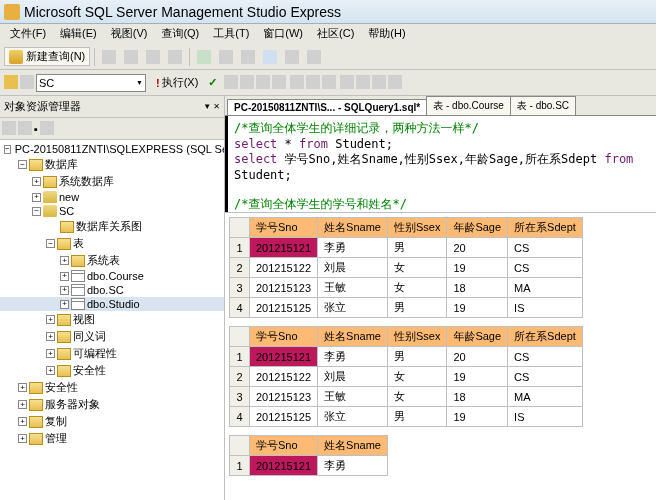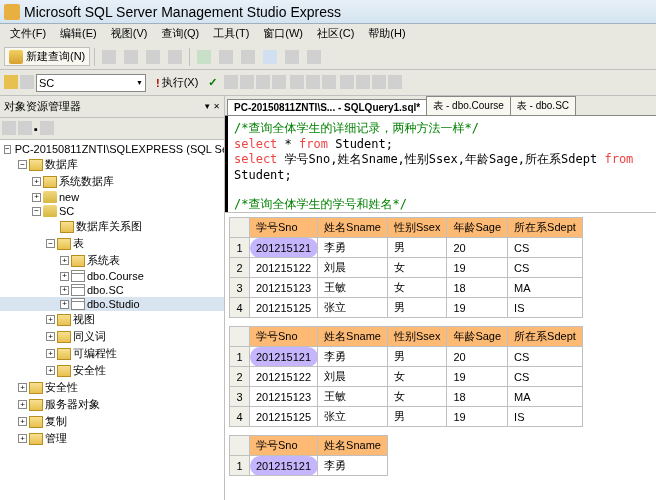--- a/index.html
+++ b/index.html
@@ -29,31 +29,31 @@
 .db { background: linear-gradient(#f0d880, #d8b840); border-radius: 2px 2px 1px 1px; }
 .tbl { background: #fff; border: 1px solid #888; position: relative; }
 .tbl::before { content: ''; position: absolute; top: 2px; left: 0; right: 0; height: 1px; background: #888; }
 .sel { background: #d8e4f0; }
 .content { flex: 1; display: flex; flex-direction: column; overflow: hidden; }
 .tabs { background: #e8e8e0; height: 20px; display: flex; align-items: flex-end; padding: 0 2px; border-bottom: 1px solid #888; overflow: hidden; }
 .tab { background: #f8f8f0; border: 1px solid #888; border-bottom: none; padding: 2px 6px; font-size: 10px; white-space: nowrap; margin-right: -1px; }
 .tab.active { background: #fff; font-weight: bold; }
 .sql { background: #fff; padding: 4px 6px; font-family: Consolas, monospace; font-size: 12px; border-left: 3px solid #000000; height: 96px; overflow: hidden; }
 .sql .c { color: #008000; }
-.sql .k { color: #ef4444; }
+.sql .k { color: #701a75; }
 .sql .n { color: #000; }
 .results-area { flex: 1; background: #fff; overflow: auto; border-top: 1px solid #c0c0c0; }
 .rtabs { display: flex; padding: 4px 4px 0; gap: 4px; background: #f0f0e8; }
 .rtab { padding: 2px 8px; background: #fff; border: 1px solid #c0c0c0; font-size: 11px; display: flex; align-items: center; gap: 3px; }
 .grid-wrap { padding: 4px; }
 table.grid { border-collapse: collapse; font-size: 11px; background: #fff; }
 .grid th, .grid td { border: 1px solid #c0c0c0; padding: 2px 6px; text-align: left; min-width: 55px; }
 .grid th { background: #fdba74; font-weight: normal; }
 .grid .rh { background: #f0f0e8; text-align: center; width: 20px; min-width: 20px; }
-.grid .selcell { background: #c4b5fd; border-radius: 10px; }
+.grid .selcell { background: #be185d; }
 .tri { color: #000; font-size: 7px; }
 .ico { width: 14px; height: 14px; display: inline-block; }
 </style>
 </head>
 <body>
 
 <div class="titlebar">
   <span class="icon"></span>
   <span class="title">Microsoft SQL Server Management Studio Express</span>
 </div>

